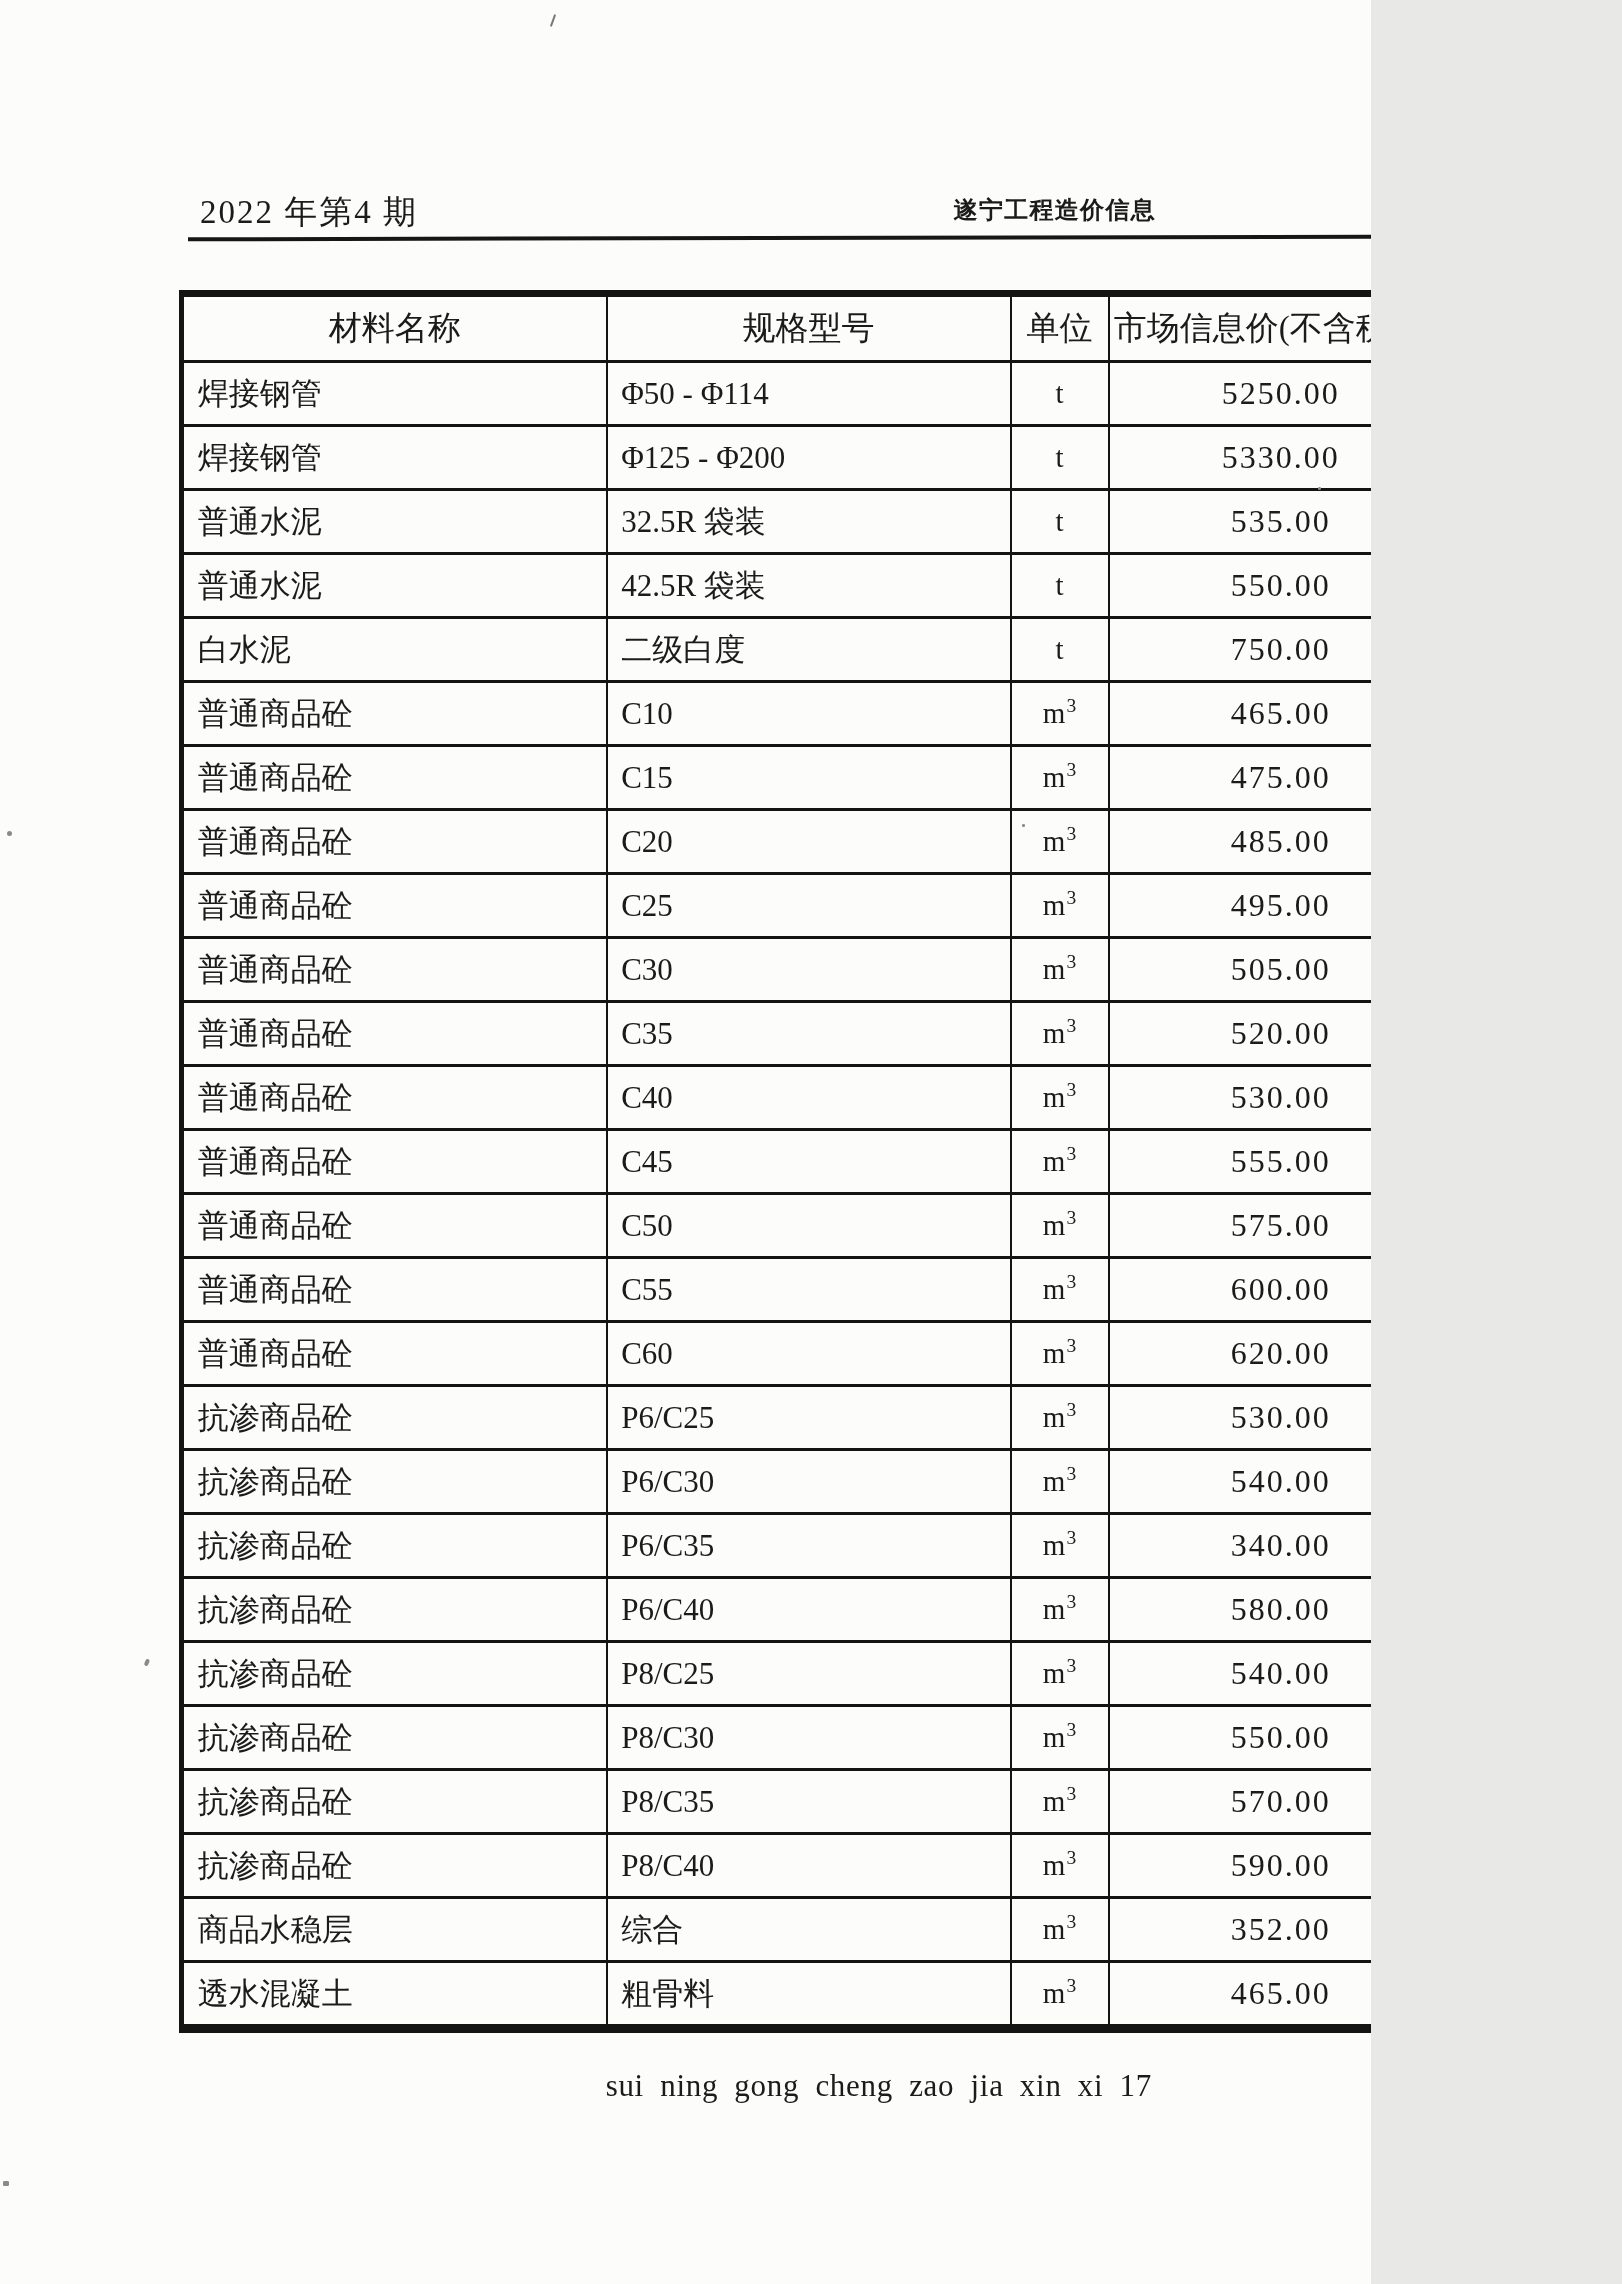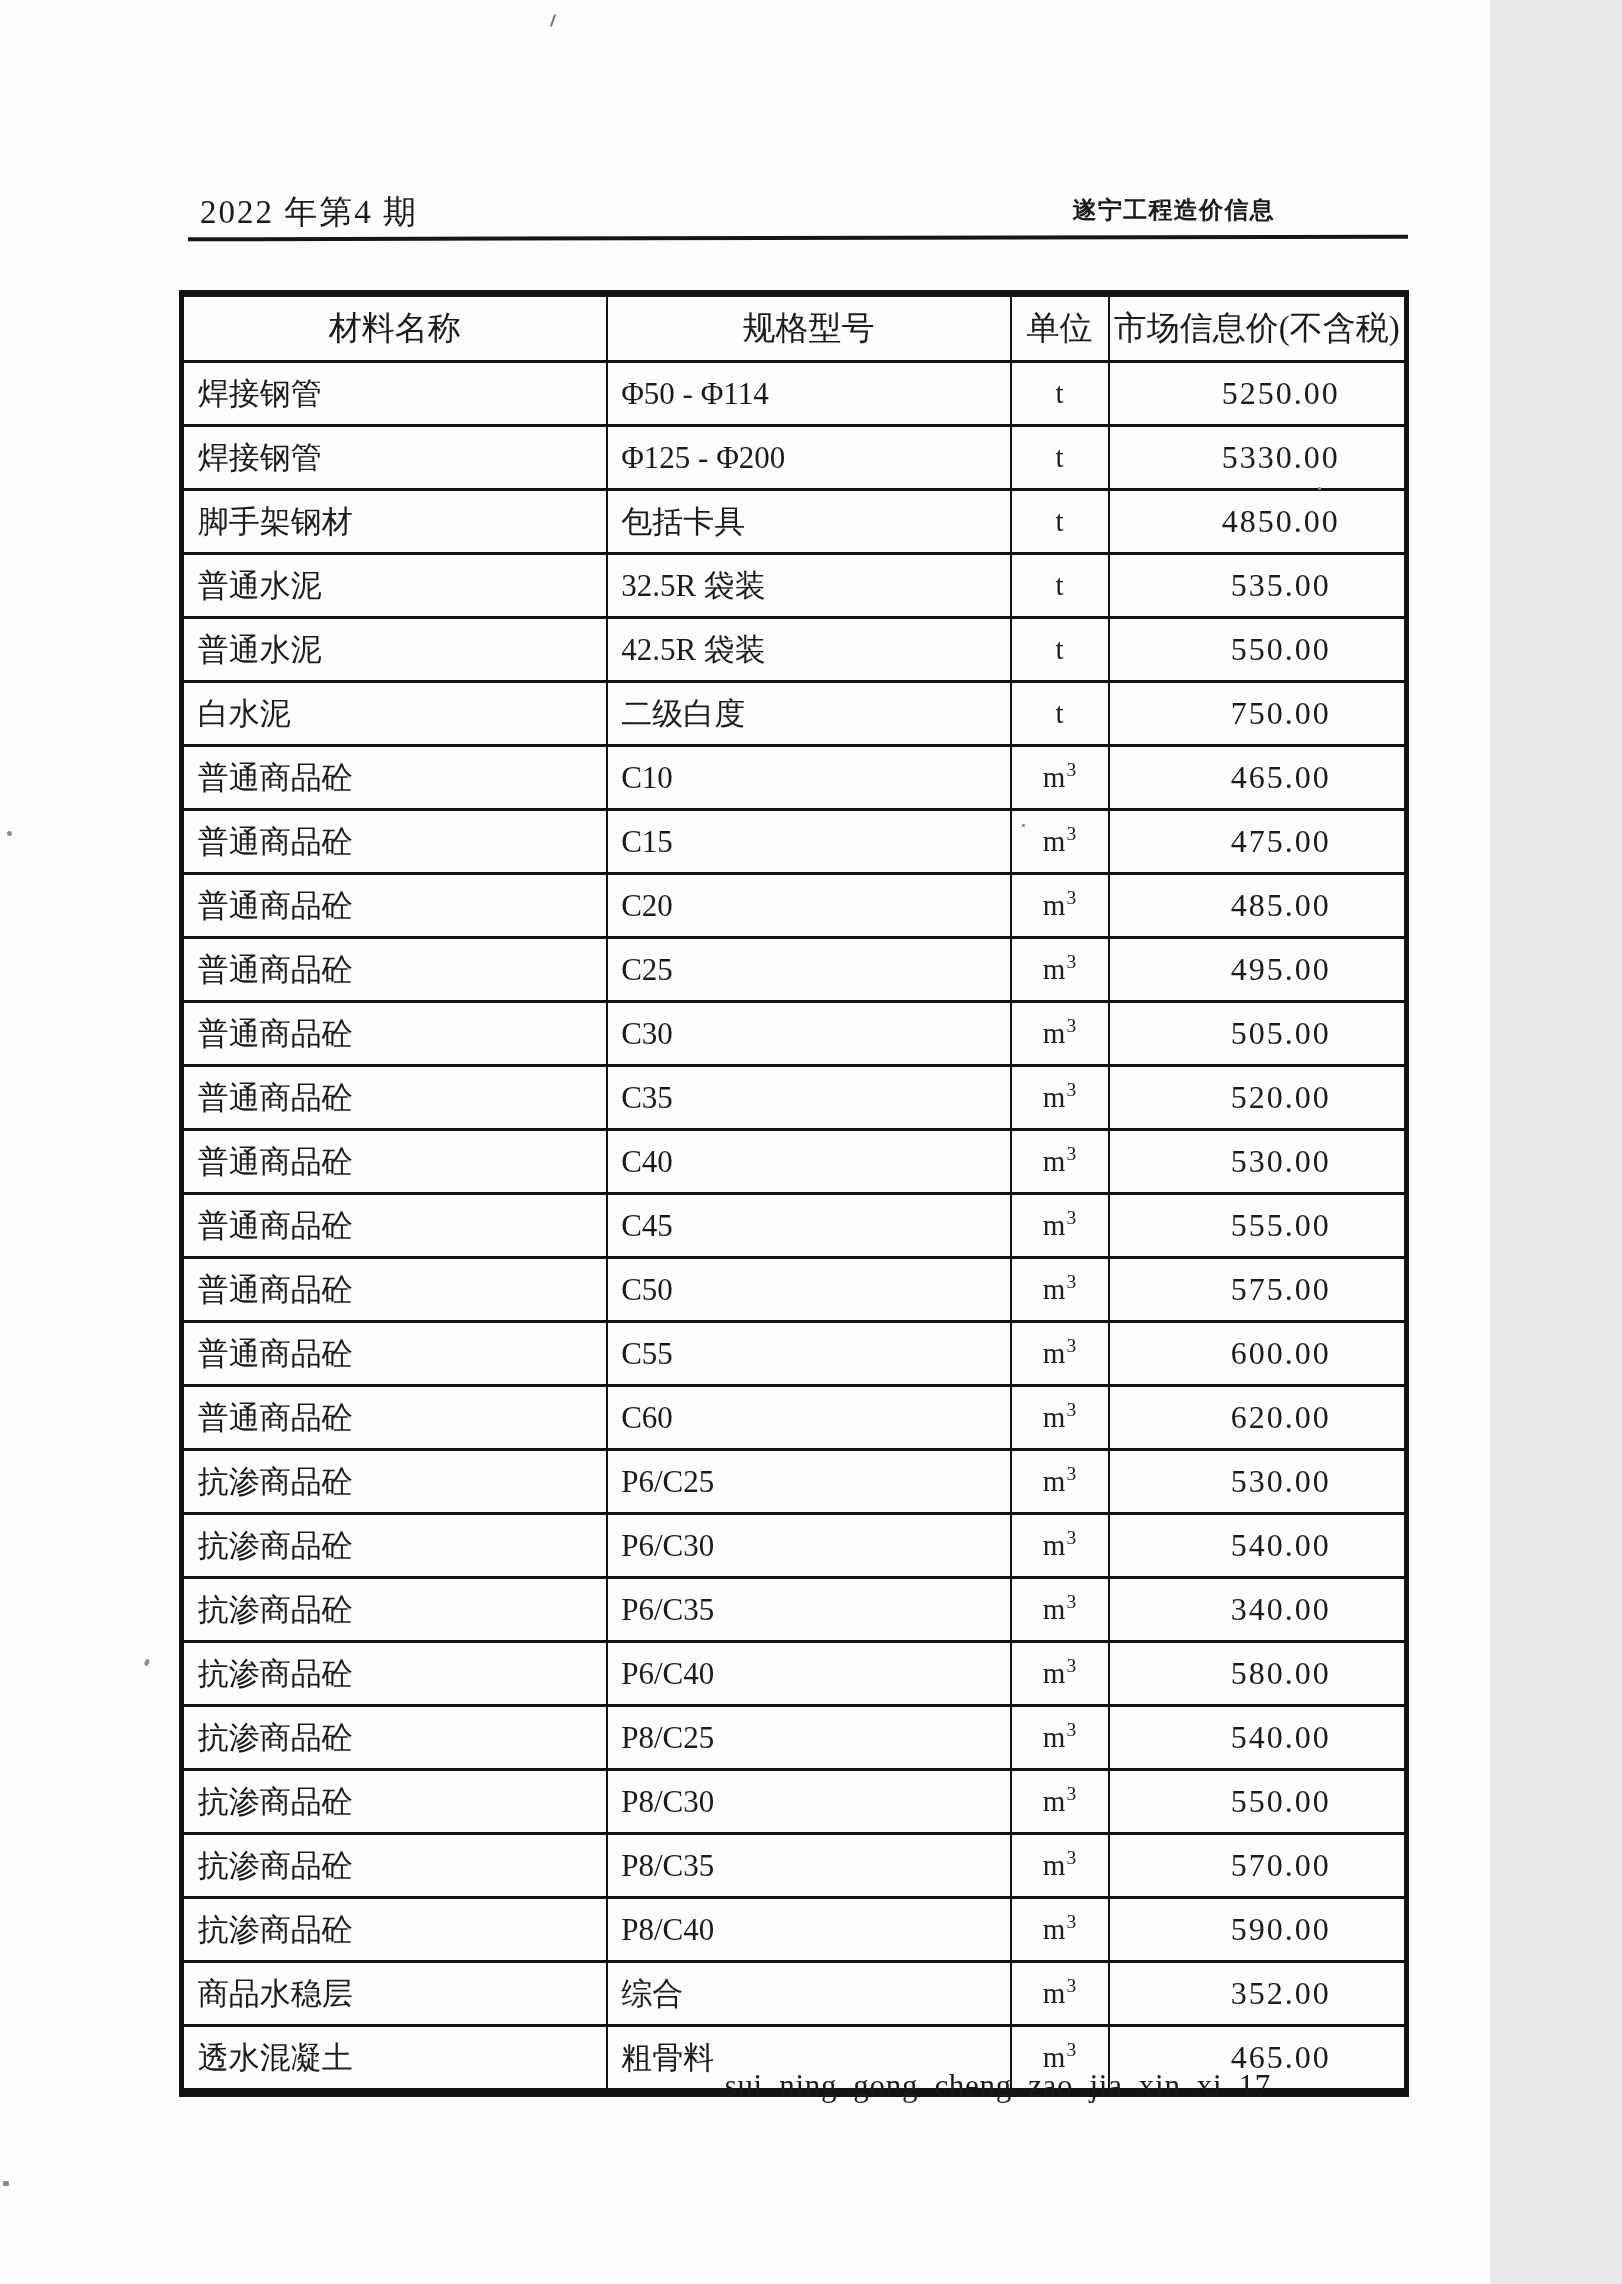--- a/index.html
+++ b/index.html
@@ -2,21 +2,21 @@
 <html style="font-size:10.4px"><head>
 <meta charset="utf-8">
 <style>
   html, body {
     margin: 0;
     padding: 0;
     background: #e8e8e6;
   }
   .page {
     position: relative;
-    width: 1490px;
+    width: 1371px;
     height: 2284px;
     background: #fcfcfa;
     color: #1b1b1b;
     font-family: "Liberation Serif", "DejaVu Serif", serif;
     overflow: hidden;
   }
   .masthead-left {
     position: absolute;
     left: 200px;
     top: 190px;
@@ -155,26 +155,20 @@
           <td class="cell-unit">t</td>
           <td class="cell-price">5250.00</td>
         </tr>
         <tr>
           <td class="cell-name">焊接钢管</td>
           <td class="cell-spec">Φ125 - Φ200</td>
           <td class="cell-unit">t</td>
           <td class="cell-price">5330.00</td>
         </tr>
         <tr>
-          <td class="cell-name">脚手架钢材</td>
-          <td class="cell-spec">包括卡具</td>
-          <td class="cell-unit">t</td>
-          <td class="cell-price">4850.00</td>
-        </tr>
-        <tr>
           <td class="cell-name">普通水泥</td>
           <td class="cell-spec">32.5R 袋装</td>
           <td class="cell-unit">t</td>
           <td class="cell-price">535.00</td>
         </tr>
         <tr>
           <td class="cell-name">普通水泥</td>
           <td class="cell-spec">42.5R 袋装</td>
           <td class="cell-unit">t</td>
           <td class="cell-price">550.00</td>

